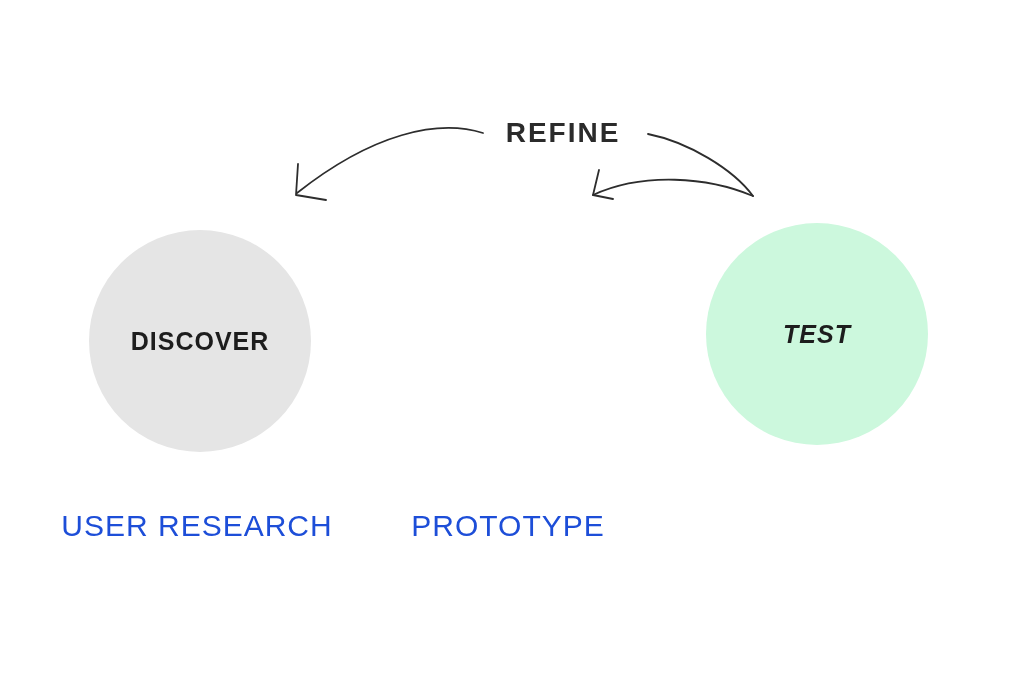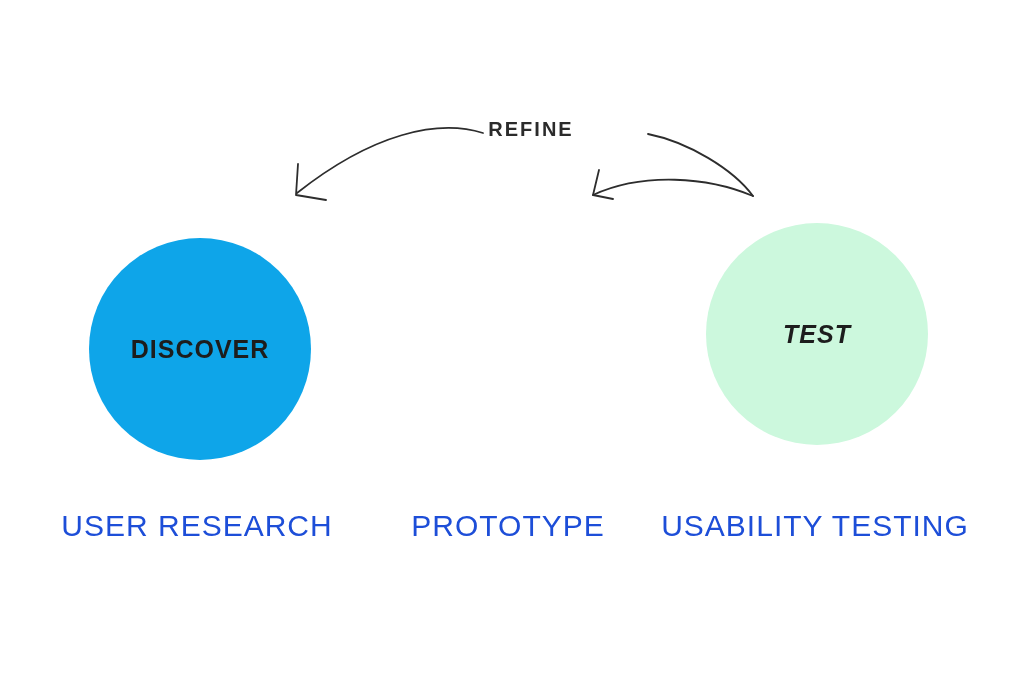--- a/index.html
+++ b/index.html
@@ -14,24 +14,24 @@
     font-family: "Liberation Sans", sans-serif;
   }
   .canvas {
     position: relative;
     width: 1024px;
     height: 683px;
     background: #ffffff;
   }
   .refine-title {
     position: absolute;
-    left: 531px;
+    left: 563px;
     top: 119px;
     transform: translateX(-50%);
-    font-size: 20px;
+    font-size: 28px;
     font-weight: bold;
     letter-spacing: 2px;
     color: #2b2b2b;
     line-height: 1;
     white-space: nowrap;
   }
   .arrows-svg {
     position: absolute;
     left: 0;
     top: 0;
@@ -86,28 +86,27 @@
       <path d="M 298 164 L 296 195 M 296 195 L 326 200" stroke="#2d2d2d"></path>
     </g>
 
     <g>
       <path d="M 648 134 C 688 142, 733 169, 753 196" stroke="#2d2d2d"></path>
       <path d="M 753 196 C 708 177, 643 172, 593 195" stroke="#2d2d2d"></path>
       <path d="M 599 170 L 593 195 M 593 195 L 613 199" stroke="#2d2d2d"></path>
     </g>
   </svg>
 
-  <div class="stage-circle" style="left: 89px; top: 238px; background-color: #0ea5e9;">
+  <div class="stage-circle" style="left: 89px; top: 230px; background-color: #e5e5e5;">
     <span class="circle-label">DISCOVER</span>
   </div>
 
 
   <div class="stage-circle" style="left: 706px; top: 223px; background-color: rgb(204, 248, 221); font-style: italic;">
     <span class="circle-label">TEST</span>
   </div>
 
   <div class="sub-label" style="left:197px; top:511px;">USER RESEARCH</div>
 
   <div class="sub-label" style="left:508px; top:511px;text-align:center;">PROTOTYPE</div>
 
-  <div class="sub-label" style="left:815px; top:511px;">USABILITY TESTING</div>
 
 </div>
 
 </body></html>

